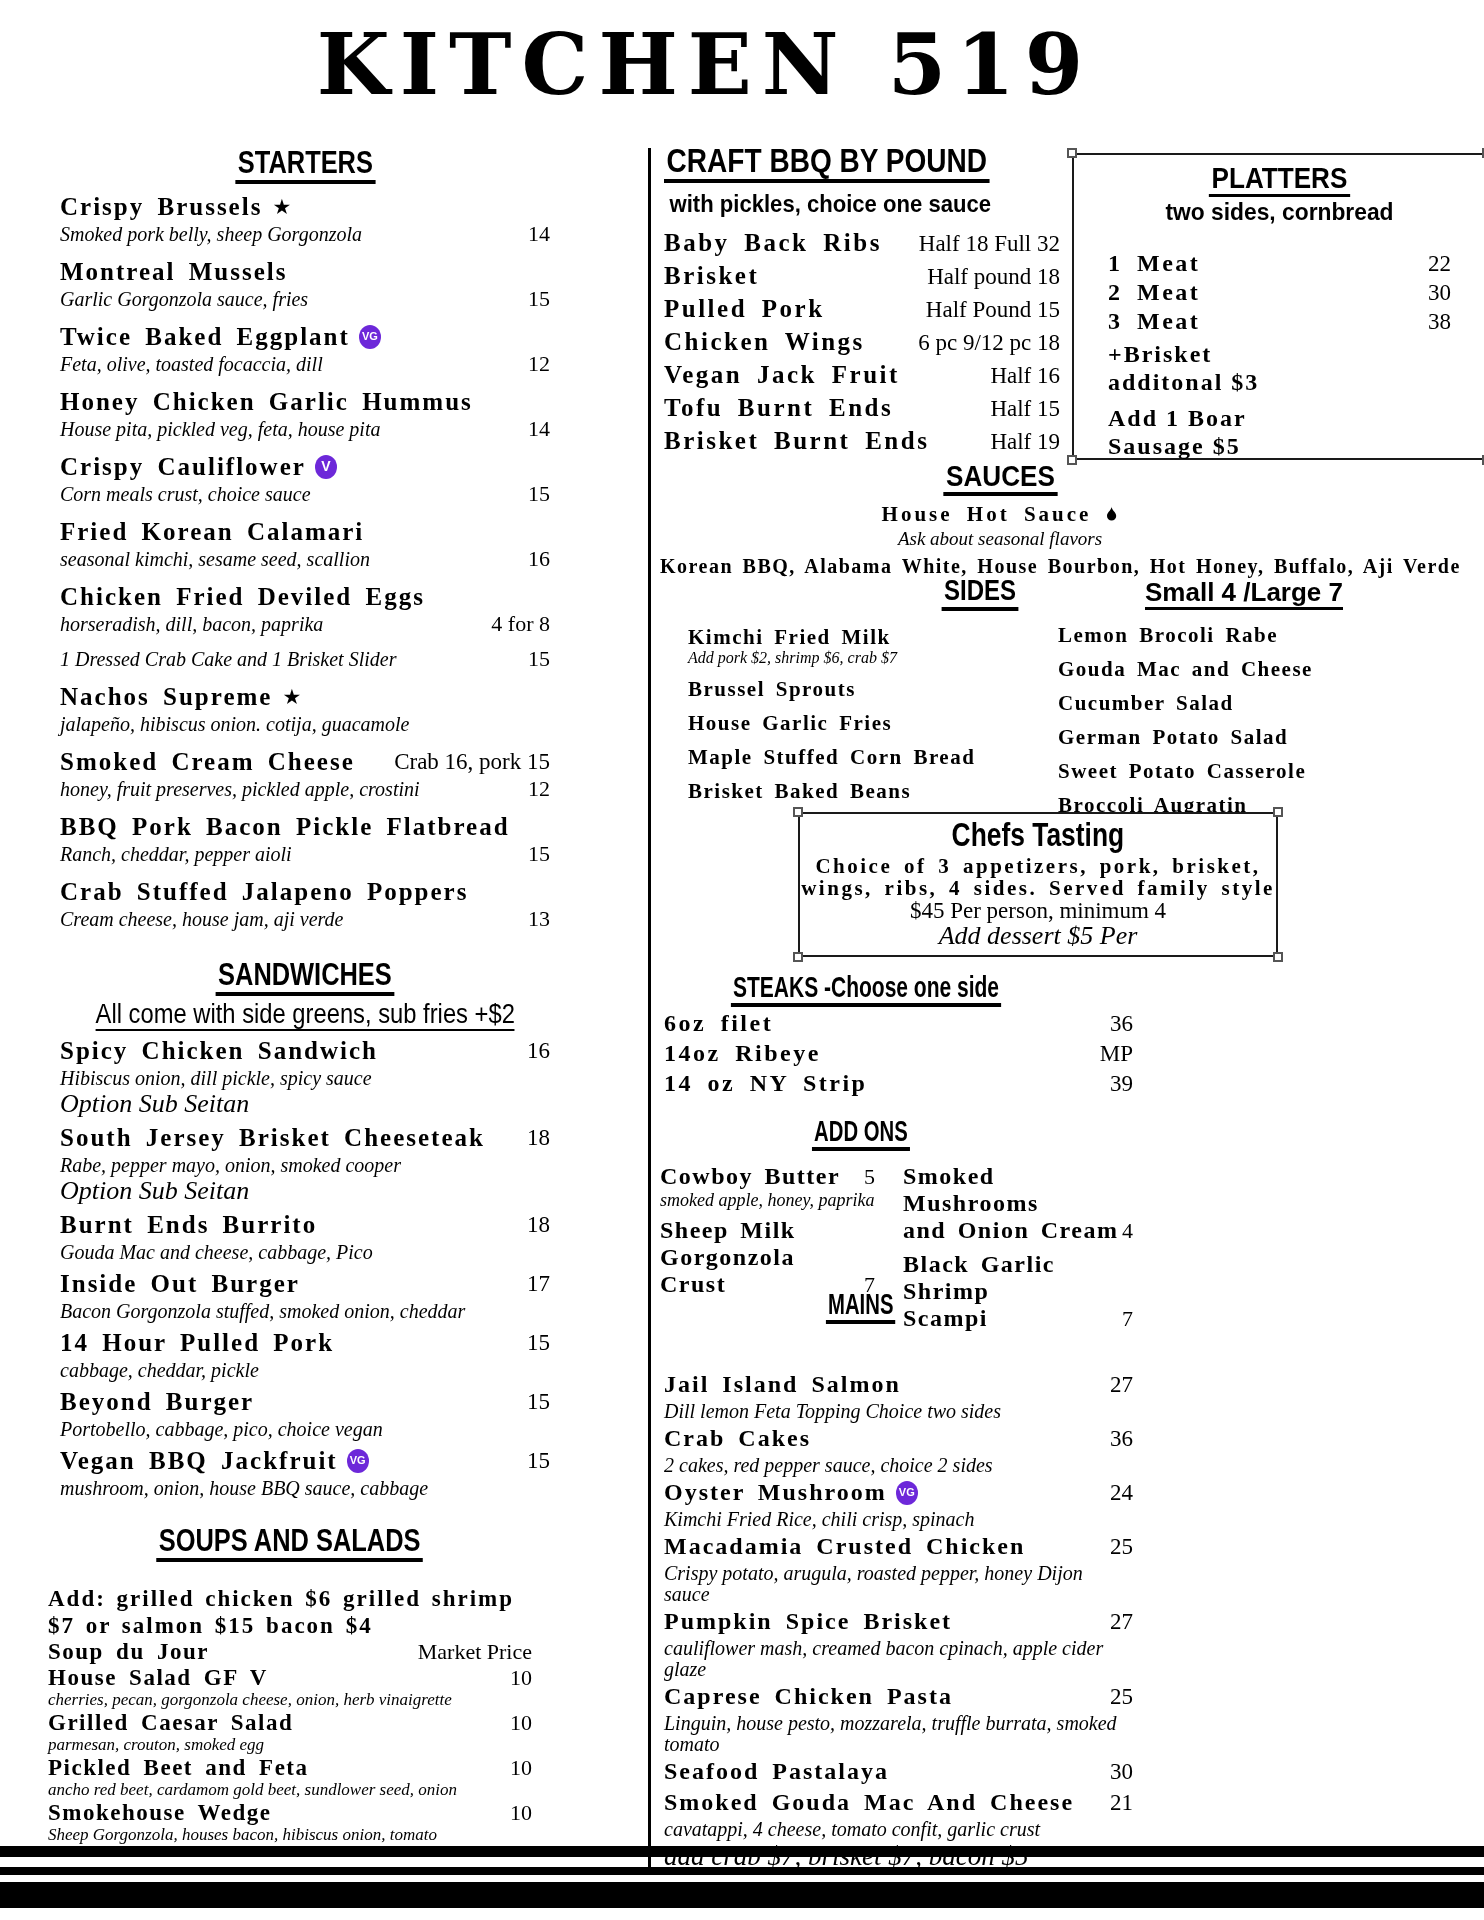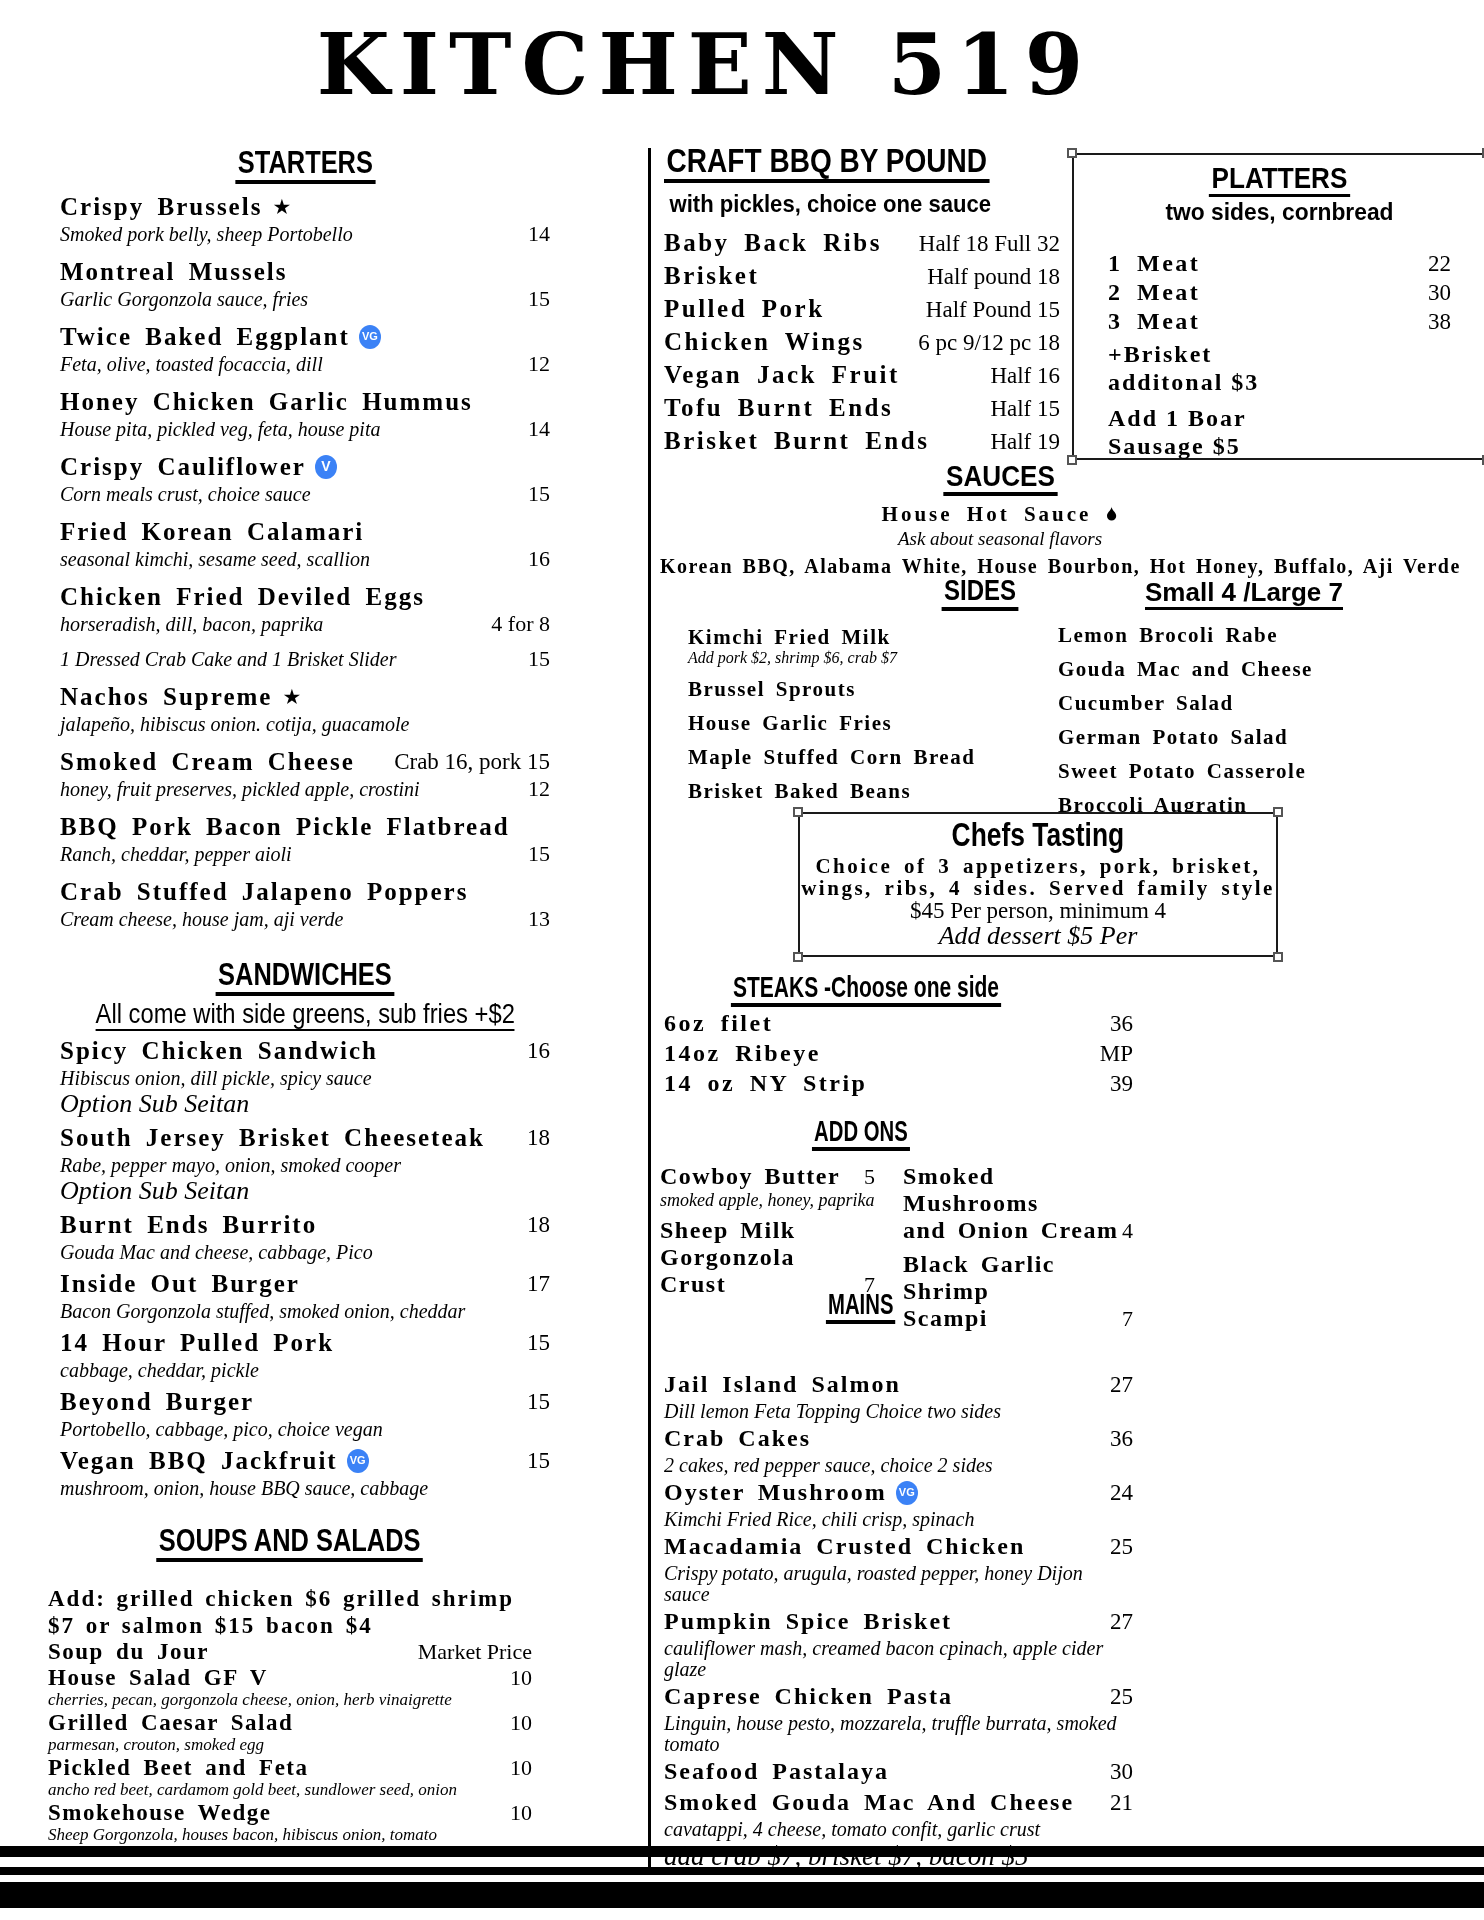--- a/index.html
+++ b/index.html
@@ -67,21 +67,21 @@
   .adesc{font-style:italic;font-size:18px;line-height:20px;}
 
   
   #mains-items .mi-name{font-size:24px;line-height:27px;letter-spacing:2px;}
   #mains-items .mi-desc{font-size:20px;line-height:21px;}
   #mains-items .drow{margin-top:2px;}
   #mains-items .mi{margin-bottom:3px;}
   .extra2{font-style:italic;font-size:27px;line-height:28px;margin-top:2px;}
 
   
-  .cb{display:inline-block;width:22px;height:24px;border-radius:50%;background:#3b82f6;color:#fff;
+  .cb{display:inline-block;width:22px;height:24px;border-radius:50%;background:#6d28d9;color:#fff;
       font-family:"Liberation Sans",sans-serif;font-weight:700;font-size:11px;line-height:22px;
       text-align:center;letter-spacing:0;margin-left:9px;flex:none;}
   .cb.v{font-size:14px;}
   .star{font-family:"DejaVu Sans",sans-serif;font-size:21px;line-height:24px;margin-left:10px;flex:none;}
 
   
   .tbox{border:2px solid #1a1a1a;background:#fff;}
   .handle{position:absolute;width:10px;height:10px;background:#fff;border:2px solid #555;box-sizing:border-box;}
 
   .divider{position:absolute;left:648px;top:148px;width:3px;height:1720px;background:#000;}
@@ -107,21 +107,21 @@
     </div>
     <div id="starters-items" style="margin-top:9px;">
         <div class="mi">
           <div class="trow">
             <div class="tleft">
               <span class="mi-name">Crispy Brussels</span>
               <span class="star">★</span>
             </div>
           </div>
           <div class="drow">
-            <span class="mi-desc">Smoked pork belly, sheep Portobello</span>
+            <span class="mi-desc">Smoked pork belly, sheep Gorgonzola</span>
             <span class="mi-price">14</span>
           </div>
         </div>
         <div class="mi">
           <div class="trow">
             <div class="tleft">
               <span class="mi-name">Montreal Mussels</span>
             </div>
           </div>
           <div class="drow">

